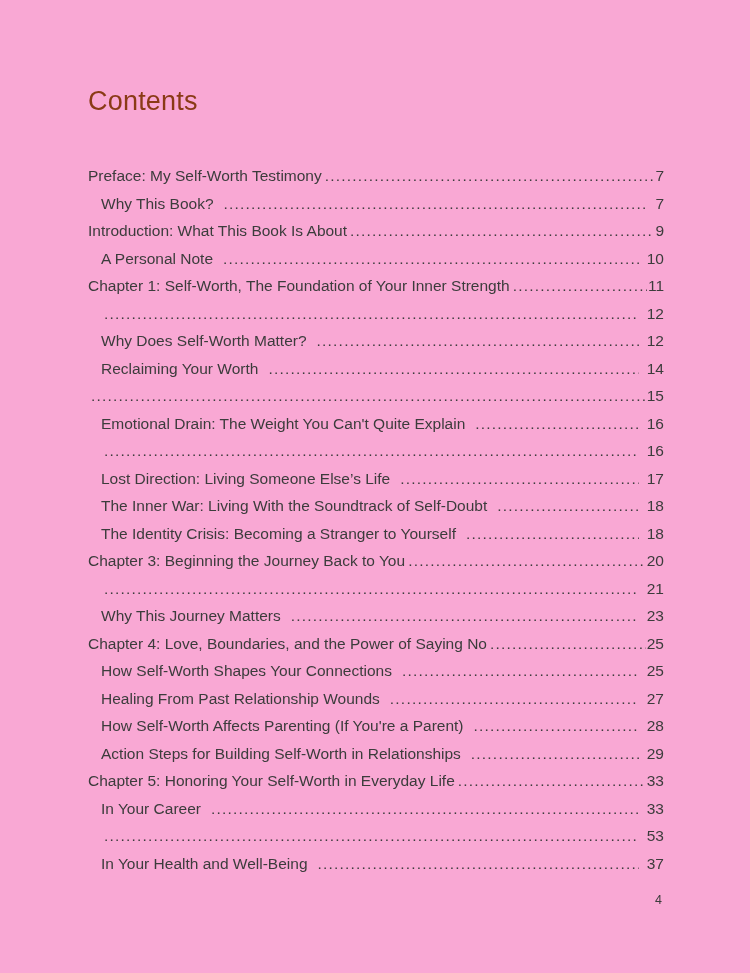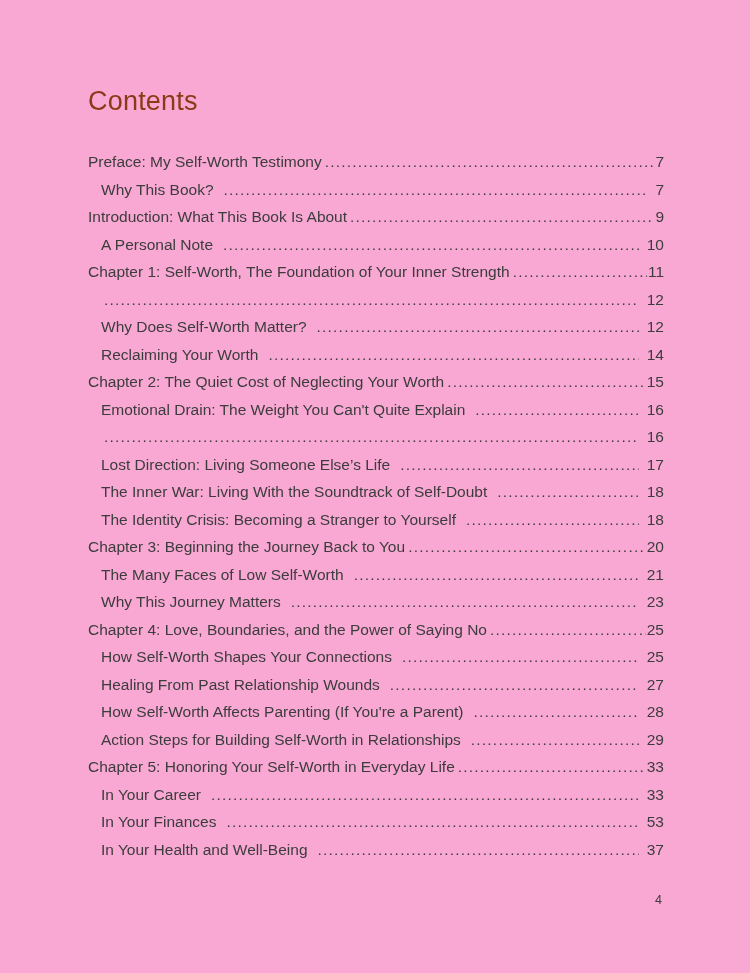--- a/index.html
+++ b/index.html
@@ -20,21 +20,21 @@
   }
   .contents-title {
     margin: 85px 0 0 0;
     font-size: 27px;
     font-weight: 400;
     line-height: 33px;
     color: var(--title-color, #8a3a16);
     letter-spacing: 0.2px;
   }
   .toc {
-    margin-top: 30px;
+    margin-top: 44px;
   }
   .toc-row {
     display: flex;
     align-items: baseline;
     height: 27.5px;
     line-height: 27.5px;
     font-size: 15.5px;
     white-space: nowrap;
     cursor: pointer;
   }
@@ -104,21 +104,20 @@
     <span class="toc-label">Why Does Self-Worth Matter?</span>
     <span class="toc-dots">................................................................................................................................................................</span>
     <span class="toc-page">12</span>
   </div>
       <div class="toc-row level-2">
     <span class="toc-label">Reclaiming Your Worth</span>
     <span class="toc-dots">................................................................................................................................................................</span>
     <span class="toc-page">14</span>
   </div>
       <div class="toc-row level-1">
-    <span class="toc-label">Chapter 2: The Quiet Cost of Neglecting Your Worth</span>
     <span class="toc-dots">................................................................................................................................................................</span>
     <span class="toc-page">15</span>
   </div>
       <div class="toc-row level-2">
     <span class="toc-label">Emotional Drain: The Weight You Can't Quite Explain</span>
     <span class="toc-dots">................................................................................................................................................................</span>
     <span class="toc-page">16</span>
   </div>
       <div class="toc-row level-2">
     <span class="toc-dots">................................................................................................................................................................</span>
@@ -138,21 +137,20 @@
     <span class="toc-label">The Identity Crisis: Becoming a Stranger to Yourself</span>
     <span class="toc-dots">................................................................................................................................................................</span>
     <span class="toc-page">18</span>
   </div>
       <div class="toc-row level-1">
     <span class="toc-label">Chapter 3: Beginning the Journey Back to You</span>
     <span class="toc-dots">................................................................................................................................................................</span>
     <span class="toc-page">20</span>
   </div>
       <div class="toc-row level-2">
-    <span class="toc-label">The Many Faces of Low Self-Worth</span>
     <span class="toc-dots">................................................................................................................................................................</span>
     <span class="toc-page">21</span>
   </div>
       <div class="toc-row level-2">
     <span class="toc-label">Why This Journey Matters</span>
     <span class="toc-dots">................................................................................................................................................................</span>
     <span class="toc-page">23</span>
   </div>
       <div class="toc-row level-1">
     <span class="toc-label">Chapter 4: Love, Boundaries, and the Power of Saying No</span>
@@ -183,21 +181,20 @@
     <span class="toc-label">Chapter 5: Honoring Your Self-Worth in Everyday Life</span>
     <span class="toc-dots">................................................................................................................................................................</span>
     <span class="toc-page">33</span>
   </div>
       <div class="toc-row level-2">
     <span class="toc-label">In Your Career</span>
     <span class="toc-dots">................................................................................................................................................................</span>
     <span class="toc-page">33</span>
   </div>
       <div class="toc-row level-2">
-    <span class="toc-label">In Your Finances</span>
     <span class="toc-dots">................................................................................................................................................................</span>
     <span class="toc-page">53</span>
   </div>
       <div class="toc-row level-2">
     <span class="toc-label">In Your Health and Well-Being</span>
     <span class="toc-dots">................................................................................................................................................................</span>
     <span class="toc-page">37</span>
   </div>
     </div>
 

